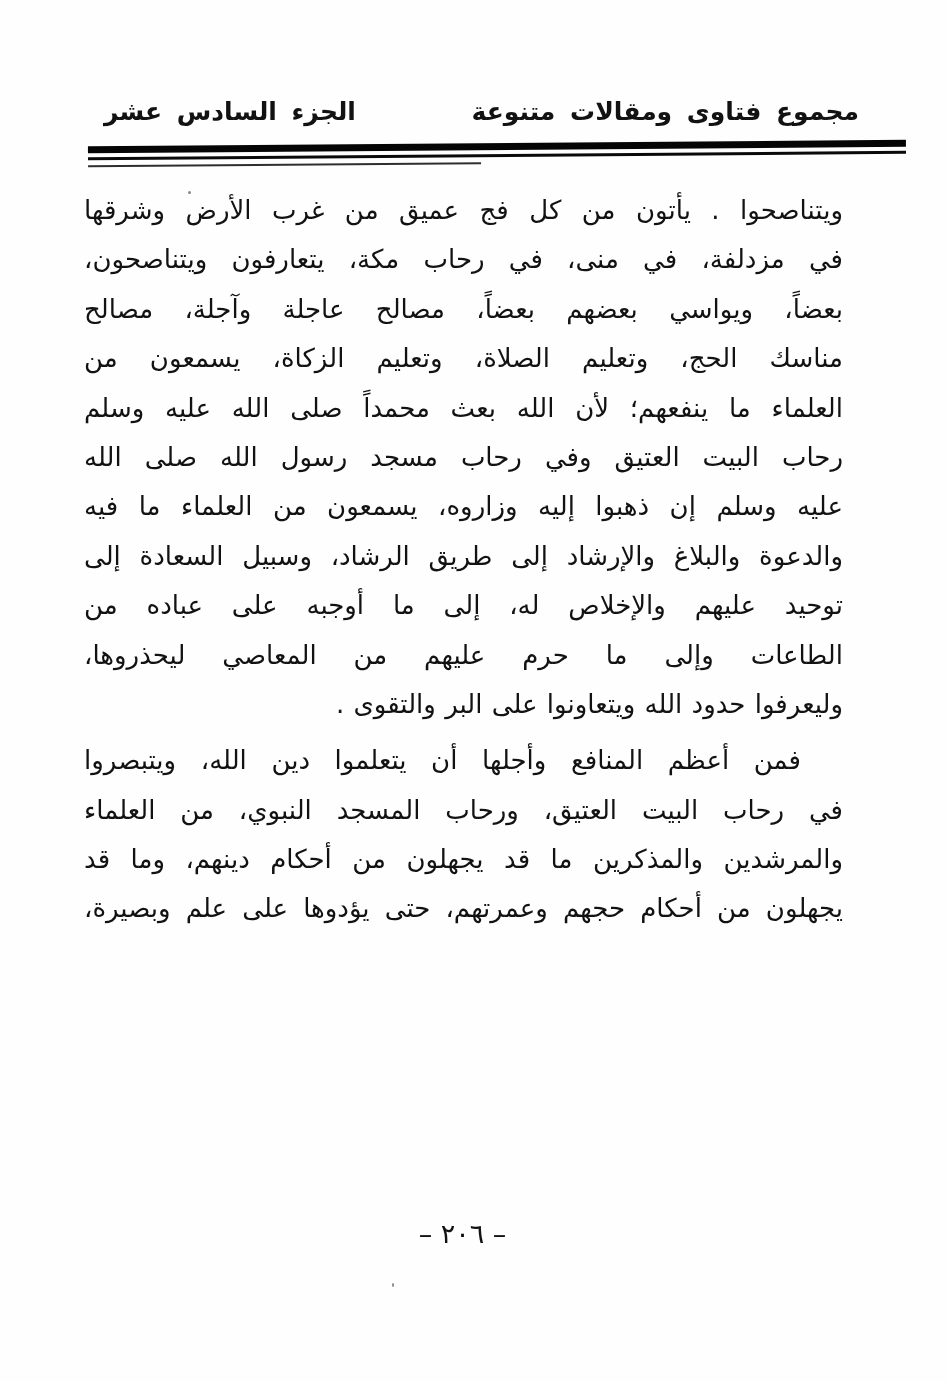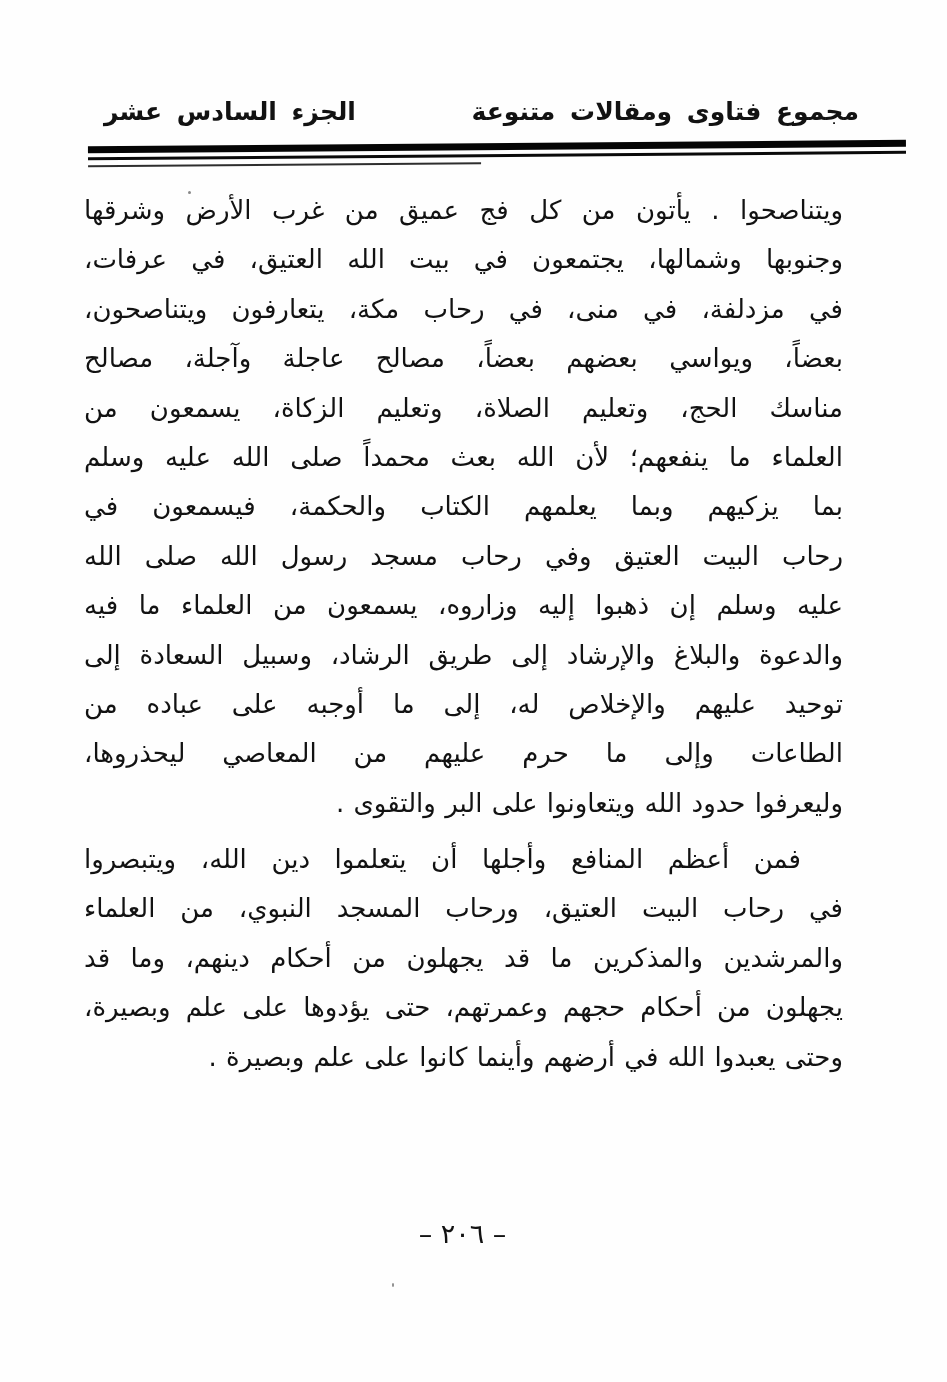--- a/index.html
+++ b/index.html
@@ -98,39 +98,36 @@
 
   <div class="header-rule">
     <div class="rule-thick"></div>
     <div class="rule-mid"></div>
     <div class="rule-thin"></div>
   </div>
 
   <div class="page-body">
     <div class="para para-1">
       <div class="body-line">ويتناصحوا . يأتون من كل فج عميق من غرب الأرض وشرقها</div>
-      <div class="body-line">وجنوبها وشمالها، يجتمعون في بيت الله العتيق، في عرفات،</div>
       <div class="body-line">في مزدلفة، في منى، في رحاب مكة، يتعارفون ويتناصحون،</div>
       <div class="body-line">بعضاً، ويواسي بعضهم بعضاً، مصالح عاجلة وآجلة، مصالح</div>
       <div class="body-line">مناسك الحج، وتعليم الصلاة، وتعليم الزكاة، يسمعون من</div>
       <div class="body-line">العلماء ما ينفعهم؛ لأن الله بعث محمداً صلى الله عليه وسلم</div>
-      <div class="body-line">بما يزكيهم وبما يعلمهم الكتاب والحكمة، فيسمعون في</div>
       <div class="body-line">رحاب البيت العتيق وفي رحاب مسجد رسول الله صلى الله</div>
       <div class="body-line">عليه وسلم إن ذهبوا إليه وزاروه، يسمعون من العلماء ما فيه</div>
       <div class="body-line">والدعوة والبلاغ والإرشاد إلى طريق الرشاد، وسبيل السعادة إلى</div>
       <div class="body-line">توحيد عليهم والإخلاص له، إلى ما أوجبه على عباده من</div>
       <div class="body-line">الطاعات وإلى ما حرم عليهم من المعاصي ليحذروها،</div>
       <div class="body-line line-last">وليعرفوا حدود الله ويتعاونوا على البر والتقوى .</div>
     </div>
     <div class="para para-2">
       <div class="body-line line-indent">فمن أعظم المنافع وأجلها أن يتعلموا دين الله، ويتبصروا</div>
       <div class="body-line">في رحاب البيت العتيق، ورحاب المسجد النبوي، من العلماء</div>
       <div class="body-line">والمرشدين والمذكرين ما قد يجهلون من أحكام دينهم، وما قد</div>
       <div class="body-line">يجهلون من أحكام حجهم وعمرتهم، حتى يؤدوها على علم وبصيرة،</div>
-      <div class="body-line line-last">وحتى يعبدوا الله في أرضهم وأينما كانوا على علم وبصيرة .</div>
     </div>
   </div>
 
   <div class="page-footer">
     <span class="page-number">– ٢٠٦ –</span>
   </div>
 
   <div class="speck speck-1"></div>
   <div class="speck speck-2"></div>
 

